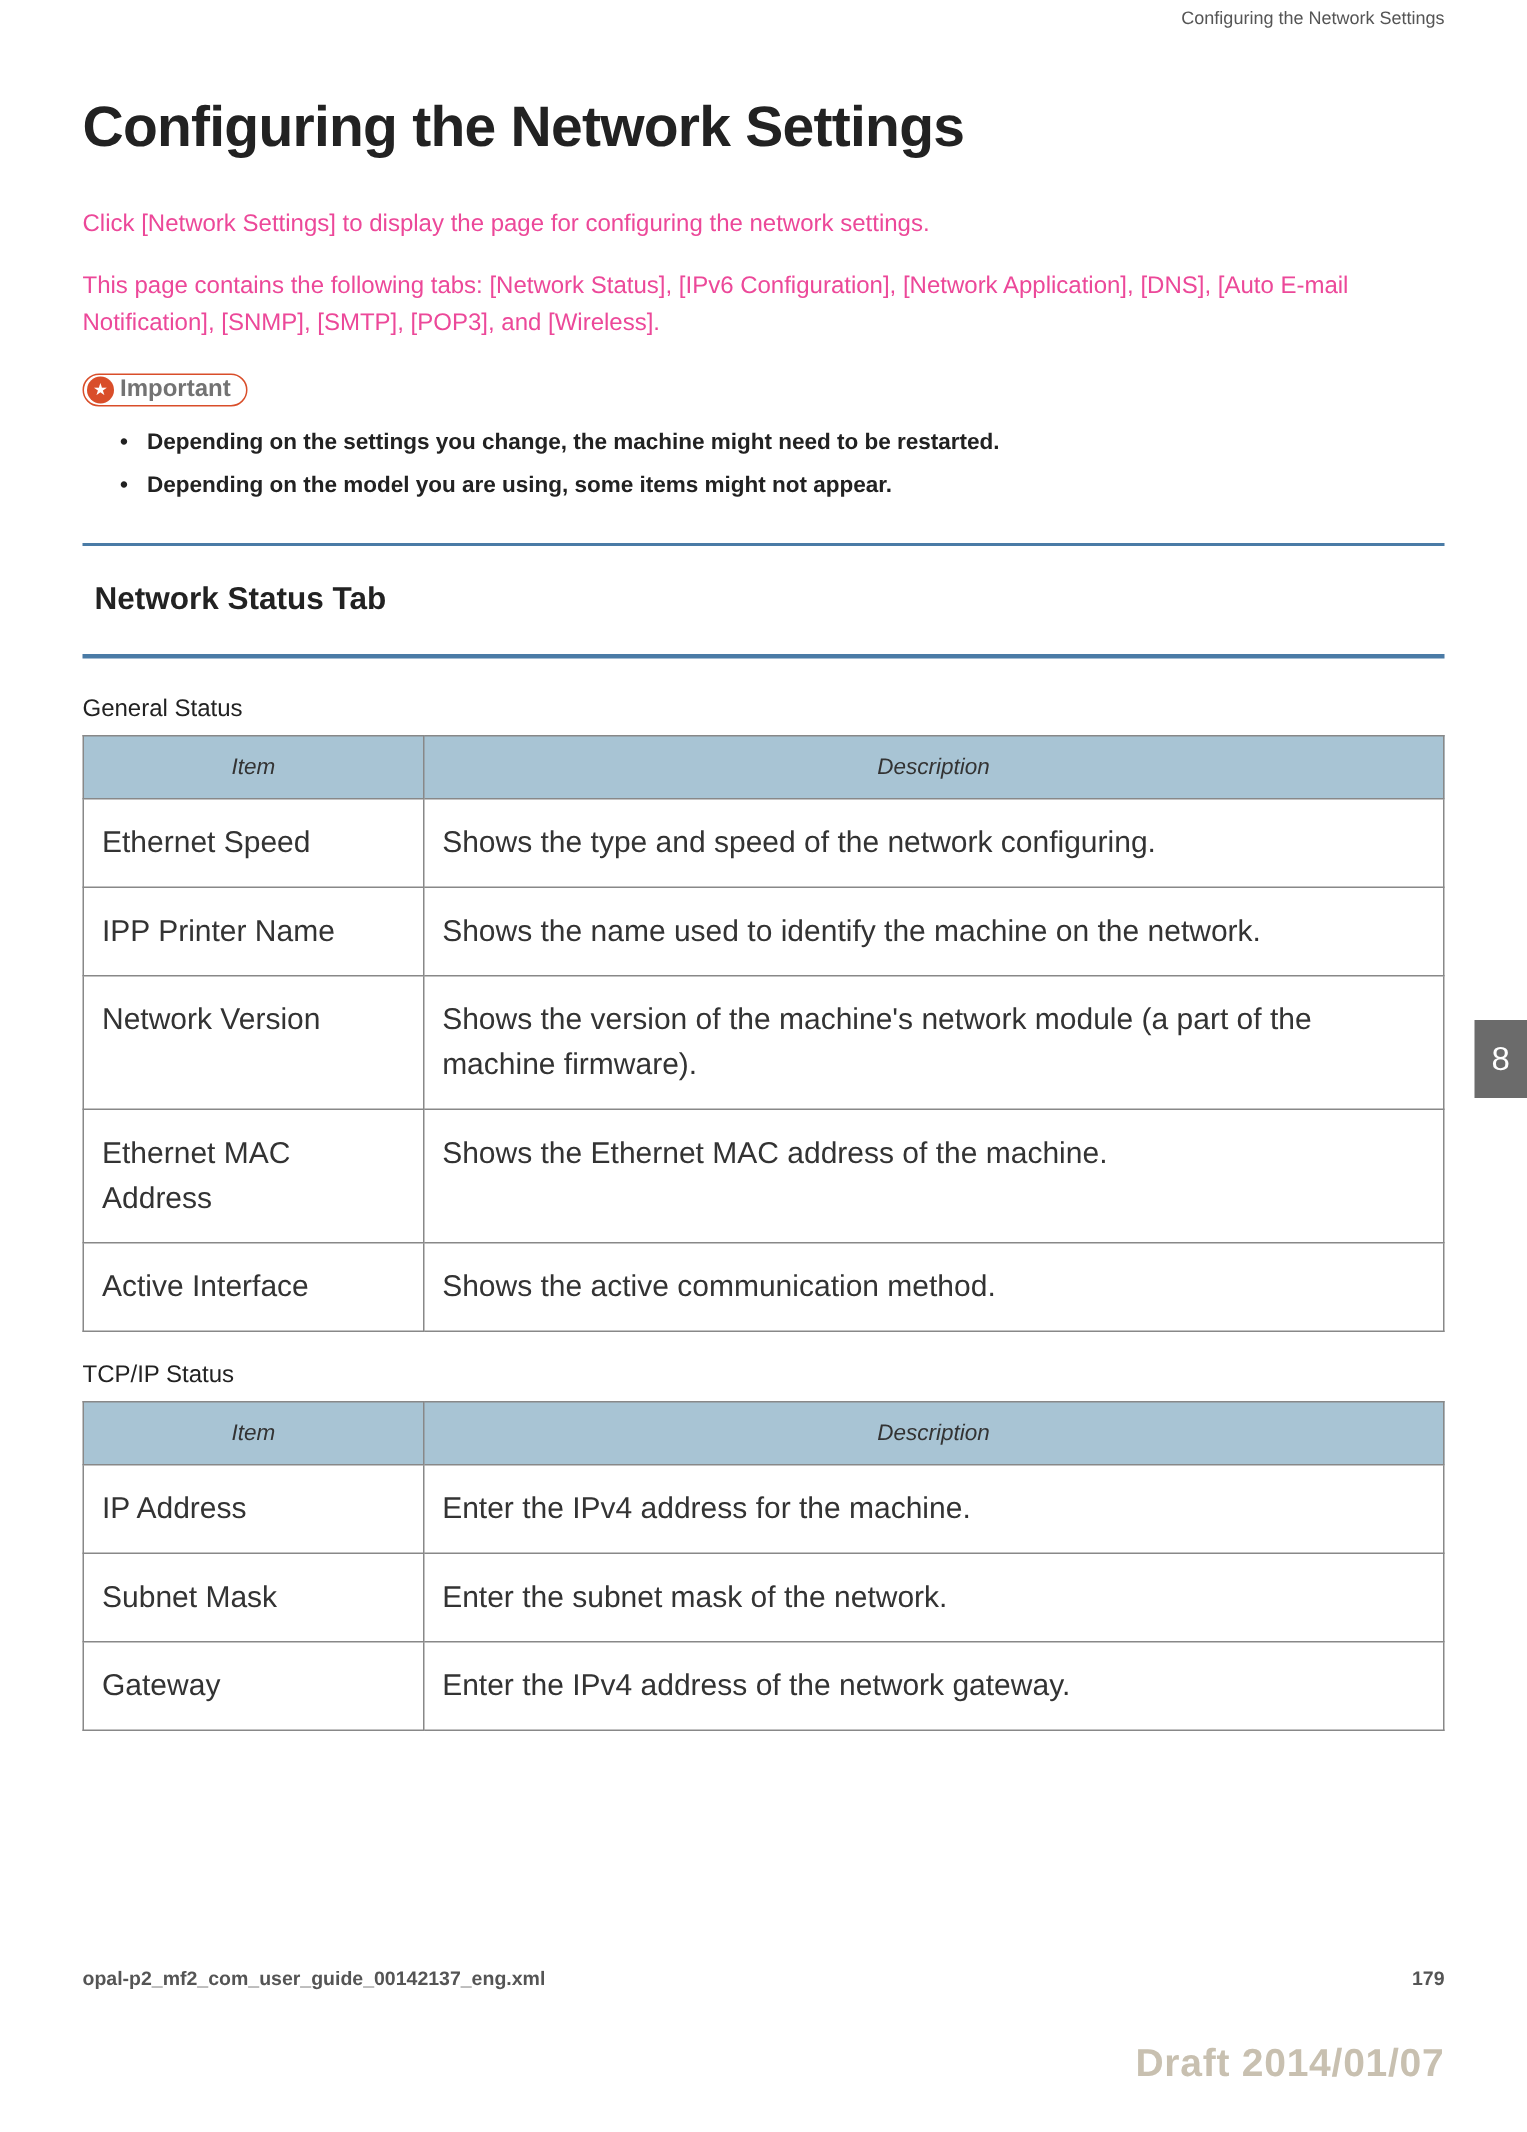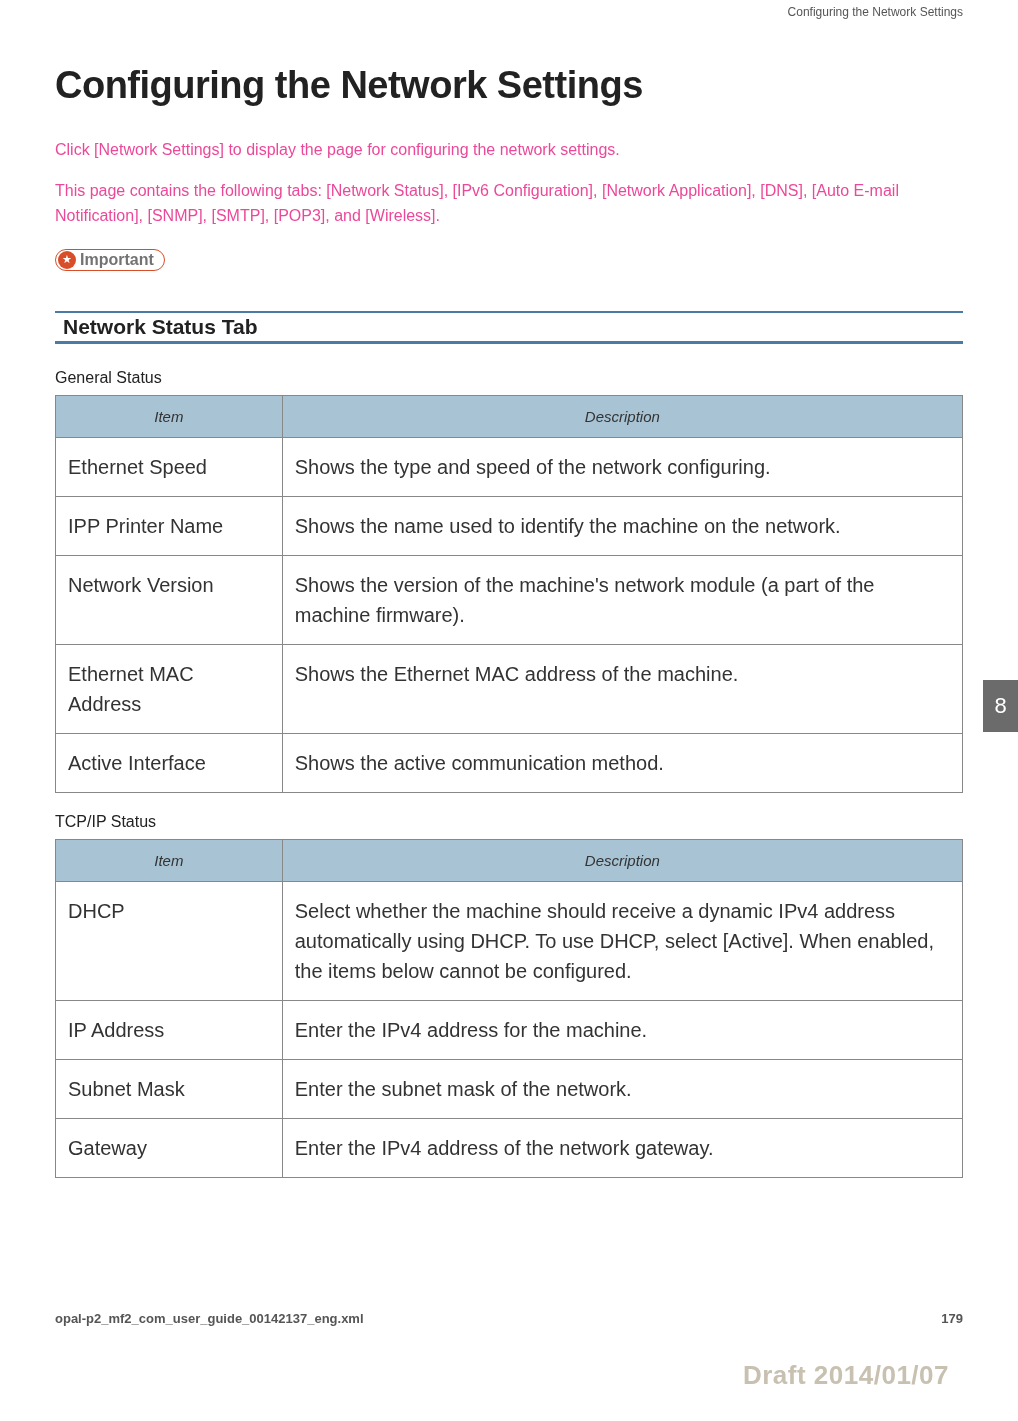--- a/index.html
+++ b/index.html
@@ -92,21 +92,21 @@
     .bullet-list li::before {
       content: "•";
       position: absolute;
       left: 0;
       font-weight: bold;
     }
     
     .section-header {
       border-top: 2px solid #4a7ba6;
       border-bottom: 3px solid #4a7ba6;
-      padding: 2px 8px;
+      padding: 24px 8px;
       margin-top: 25px;
       margin-bottom: 25px;
     }
     
     .section-header-text {
       font-size: 21px;
       font-weight: bold;
       color: #222;
     }
     
@@ -173,21 +173,21 @@
       display: flex;
       justify-content: space-between;
       font-size: 13px;
       color: #555;
       font-weight: bold;
     }
     
     .draft-watermark {
       position: absolute;
       bottom: 30px;
-      right: 69px;
+      right: 55px;
       font-size: 26px;
       font-weight: bold;
       color: #c8c0b0;
       letter-spacing: 0.5px;
     }
   </style>
 </head>
 <body>
 
 <div class="header-text">Configuring the Network Settings</div>
@@ -198,20 +198,24 @@
   
   <p class="body-text">Click [Network Settings] to display the page for configuring the network settings.</p>
   
   <p class="body-text">This page contains the following tabs: [Network Status], [IPv6 Configuration], [Network Application], [DNS], [Auto E-mail Notification], [SNMP], [SMTP], [POP3], and [Wireless].</p>
   
   <div class="important-badge">
     <span class="important-star">★</span>
     <span class="important-text">Important</span>
   </div>
   
+  <ul class="bullet-list">
+    <li>Depending on the settings you change, the machine might need to be restarted.</li>
+    <li>Depending on the model you are using, some items might not appear.</li>
+  </ul>
   
   <div class="section-header">
     <div class="section-header-text">Network Status Tab</div>
   </div>
   
   <div class="table-title">General Status</div>
   
   <table>
     <thead>
       <tr>
@@ -246,24 +250,20 @@
   <div class="table-title">TCP/IP Status</div>
   
   <table>
     <thead>
       <tr>
         <th>Item</th>
         <th>Description</th>
       </tr>
     </thead>
     <tbody>
-      <tr>
-        <td>DHCP</td>
-        <td>Select whether the machine should receive a dynamic IPv4 address automatically using DHCP. To use DHCP, select [Active]. When enabled, the items below cannot be configured.</td>
-      </tr>
       <tr>
         <td>IP Address</td>
         <td>Enter the IPv4 address for the machine.</td>
       </tr>
       <tr>
         <td>Subnet Mask</td>
         <td>Enter the subnet mask of the network.</td>
       </tr>
       <tr>
         <td>Gateway</td>

